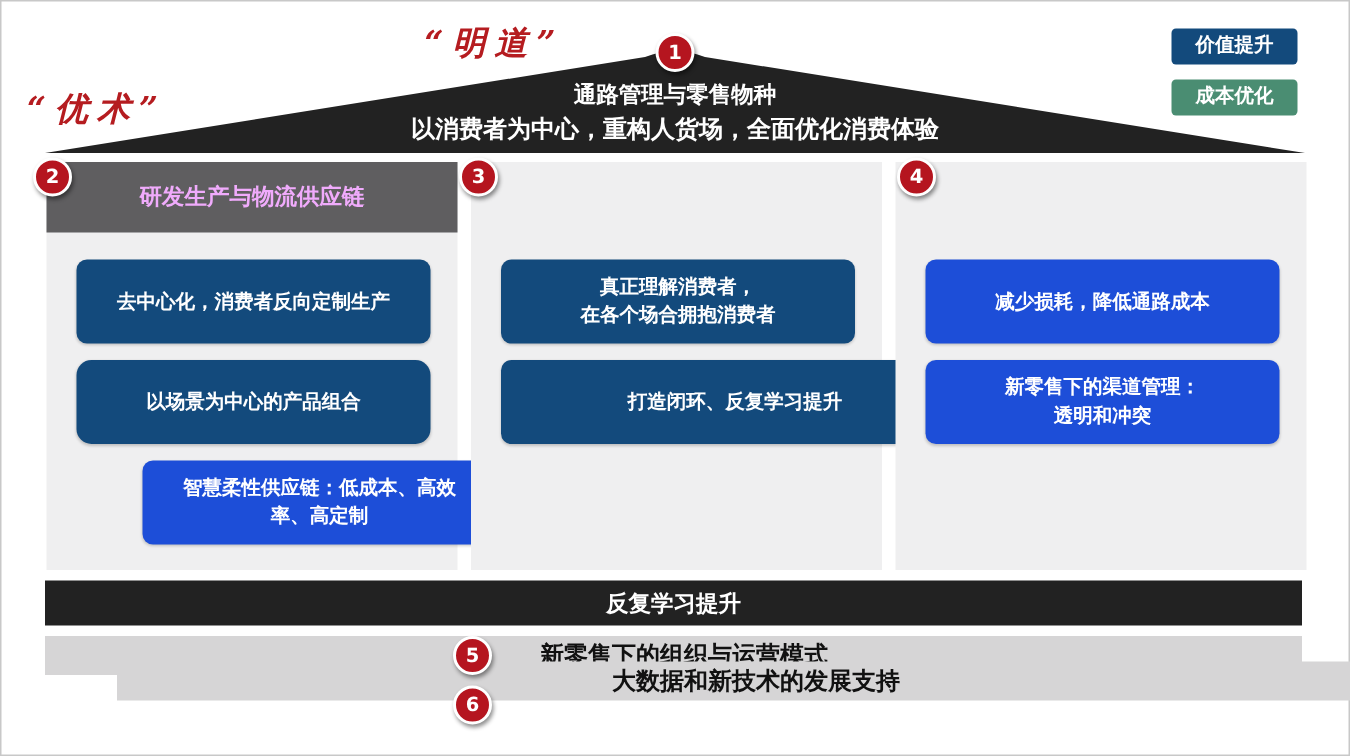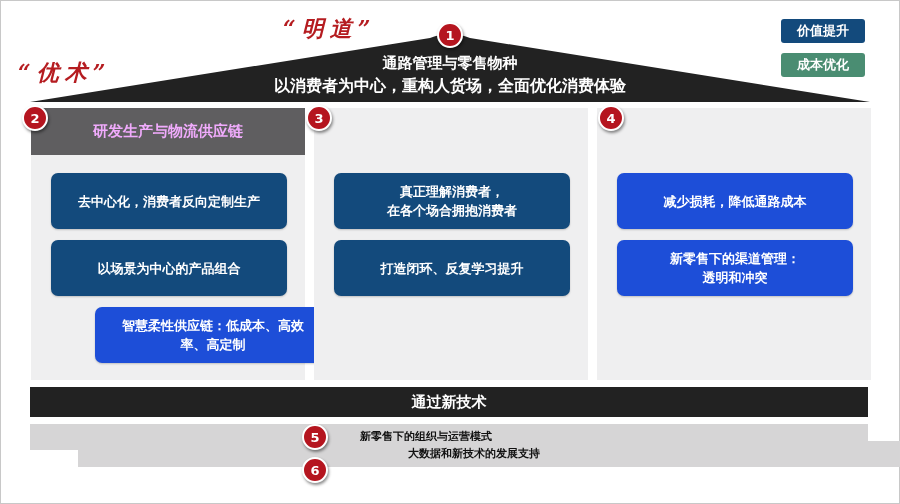--- a/index.html
+++ b/index.html
@@ -22,21 +22,21 @@
   .col-head { position:absolute; left:0; top:0; width:274px; height:47px; background:#5f5e60;
               color:#f0abfc; font-weight:bold; font-size:15px; text-align:center; line-height:47px; }
   .box { position:absolute; left:20px; width:236px; height:56px; border-radius:7px; color:#fff;
          font-weight:bold; font-size:13px; display:flex; align-items:center; justify-content:center;
          text-align:center; line-height:19px; white-space:pre-line; box-shadow:0 1px 2px rgba(0,0,0,0.2); }
   .blue { background:#134a7c; }
   .green { background:#1d4ed8; }
   .support-head { position:absolute; left:30px; top:387px; width:838px; height:30px; background:#222222;
                   color:#fff; font-weight:bold; font-size:15px; text-align:center; line-height:30px; }
   .support-row { position:absolute; left:30px; width:838px; height:26px; background:#d6d5d6;
-                 color:#111; font-weight:bold; font-size:11px; line-height:26px; }
+                 color:#111; font-weight:bold; font-size:16px; line-height:26px; }
   .support-row span.txt { position:absolute; left:330px; }
 </style>
 </head>
 <body>
 
 <div class="frame"></div>
 
 <div class="roof">
   <svg width="840" height="72" viewBox="0 0 840 72">
     <path d="M0 72 L400 8 Q420 0 440 8 L840 72 Z" fill="#222222"></path>
@@ -49,41 +49,41 @@
 <div class="calli" style="left:283px; top:14px;">“明道”</div>
 <div class="calli" style="left:18px; top:58px;">“优术”</div>
 <div class="calli" style="left:200px; top:438px;">“立本”</div>
 
 <div class="legend" style="top:19px; background:#134a7c;">价值提升</div>
 <div class="legend" style="top:53px; background:#4a8d72;">成本优化</div>
 
 <div class="col" style="left:31px;">
   <div class="col-head">研发生产与物流供应链</div>
   <div class="box blue" style="top:65px;">去中心化，消费者反向定制生产</div>
-  <div class="box blue" style="top:132px;">以场景为中心的产品组合</div>
+  <div class="box blue" style="top:132px;border-radius:10px;">以场景为中心的产品组合</div>
   <div class="box green" style="top:199px;margin-left:44px;">智慧柔性供应链：低成本、高效
 率、高定制</div>
 </div>
 <div class="badge" style="left:22px; top:105px;">2</div>
 
 <div class="col" style="left:314px;">
   <div class="box blue" style="top:65px;">真正理解消费者，
 在各个场合拥抱消费者</div>
-  <div class="box blue" style="top:132px;">打造闭环、反复学习提升</div>
+  <div class="box blue" style="top:132px;padding-left:38px;">打造闭环、反复学习提升</div>
 </div>
 <div class="badge" style="left:306px; top:105px;">3</div>
 
 <div class="col" style="left:597px;">
   <div class="box green" style="top:65px;">减少损耗，降低通路成本</div>
   <div class="box green" style="top:132px;">新零售下的渠道管理：
 透明和冲突</div>
 </div>
 <div class="badge" style="left:598px; top:105px;">4</div>
 
-<div class="support-head">通过新技术</div>
+<div class="support-head">反复学习提升</div>
 <div class="support-row" style="top:424px;">
   <span class="txt">新零售下的组织与运营模式</span>
 </div>
 <div class="support-row" style="top:441px;margin-left:48px;">
   <span class="txt">大数据和新技术的发展支持</span>
 </div>
 <div class="badge" style="left:302px; top:424px;">5</div>
 <div class="badge" style="left:302px; top:457px;">6</div>
 
 </body></html>

